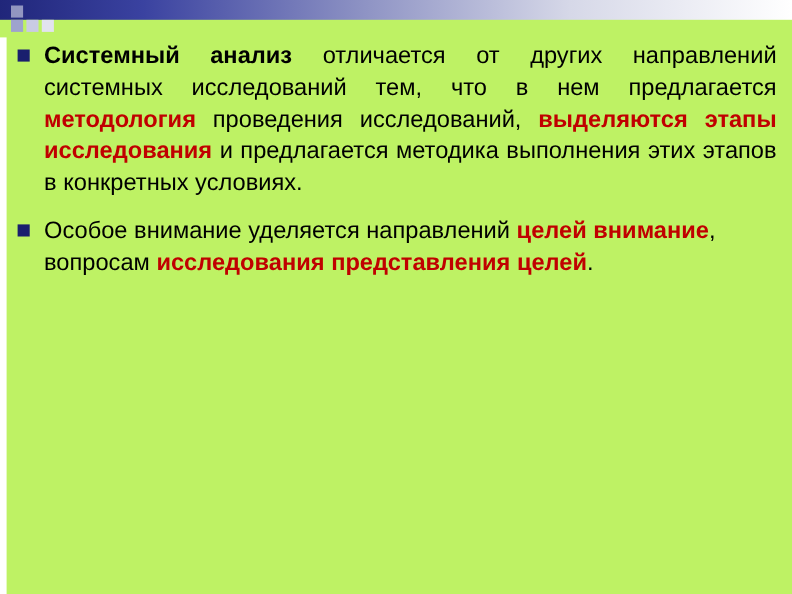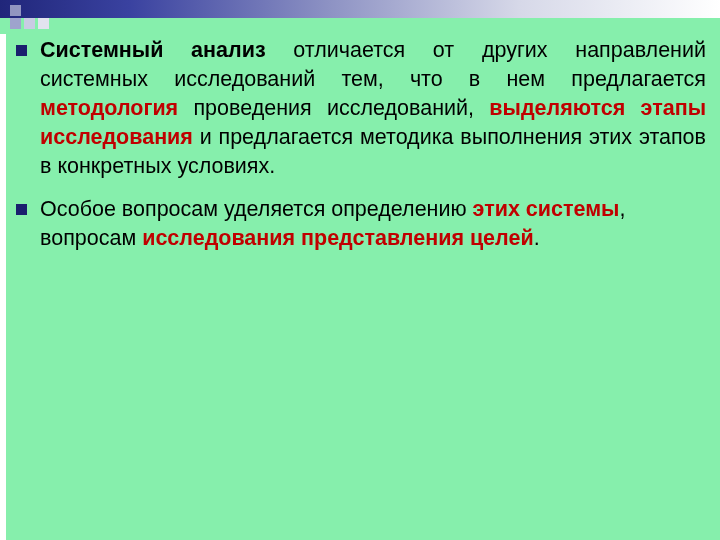--- a/index.html
+++ b/index.html
@@ -10,21 +10,21 @@
     width: 720px;
     height: 540px;
     background: #ffffff;
     font-family: "Liberation Sans", sans-serif;
     overflow: hidden;
   }
   .slide {
     position: relative;
     width: 720px;
     height: 540px;
-    background: #86efac;
+    background: #bef264;
   }
 
   
   .deco-band {
     position: absolute;
     top: 0;
     left: 0;
     width: 720px;
     height: 34px;
   }
@@ -118,18 +118,18 @@
   <div class="left-strip"></div>
 
   <div class="content">
     <ul class="bullets">
       <li class="bullet">
         <span class="marker"></span>
         <p class="para" id="para-0"><b class="bold-black">Системный анализ</b><span> отличается от других направлений системных исследований тем, что в нем предлагается </span><b class="accent">методология</b><span> проведения исследований, </span><b class="accent">выделяются этапы исследования</b><span> и предлагается методика выполнения этих этапов в конкретных условиях.</span></p>
       </li>
       <li class="bullet">
         <span class="marker"></span>
-        <p class="para lastline-nojustify" id="para-1"><span>Особое вопросам уделяется определению </span><b class="accent">этих системы</b><span>, вопросам </span><b class="accent">исследования представления целей</b><span>.</span></p>
+        <p class="para lastline-nojustify" id="para-1"><span>Особое внимание уделяется направлений </span><b class="accent">целей внимание</b><span>, вопросам </span><b class="accent">исследования представления целей</b><span>.</span></p>
       </li>
     </ul>
   </div>
 
 </div>
 
 </body></html>

